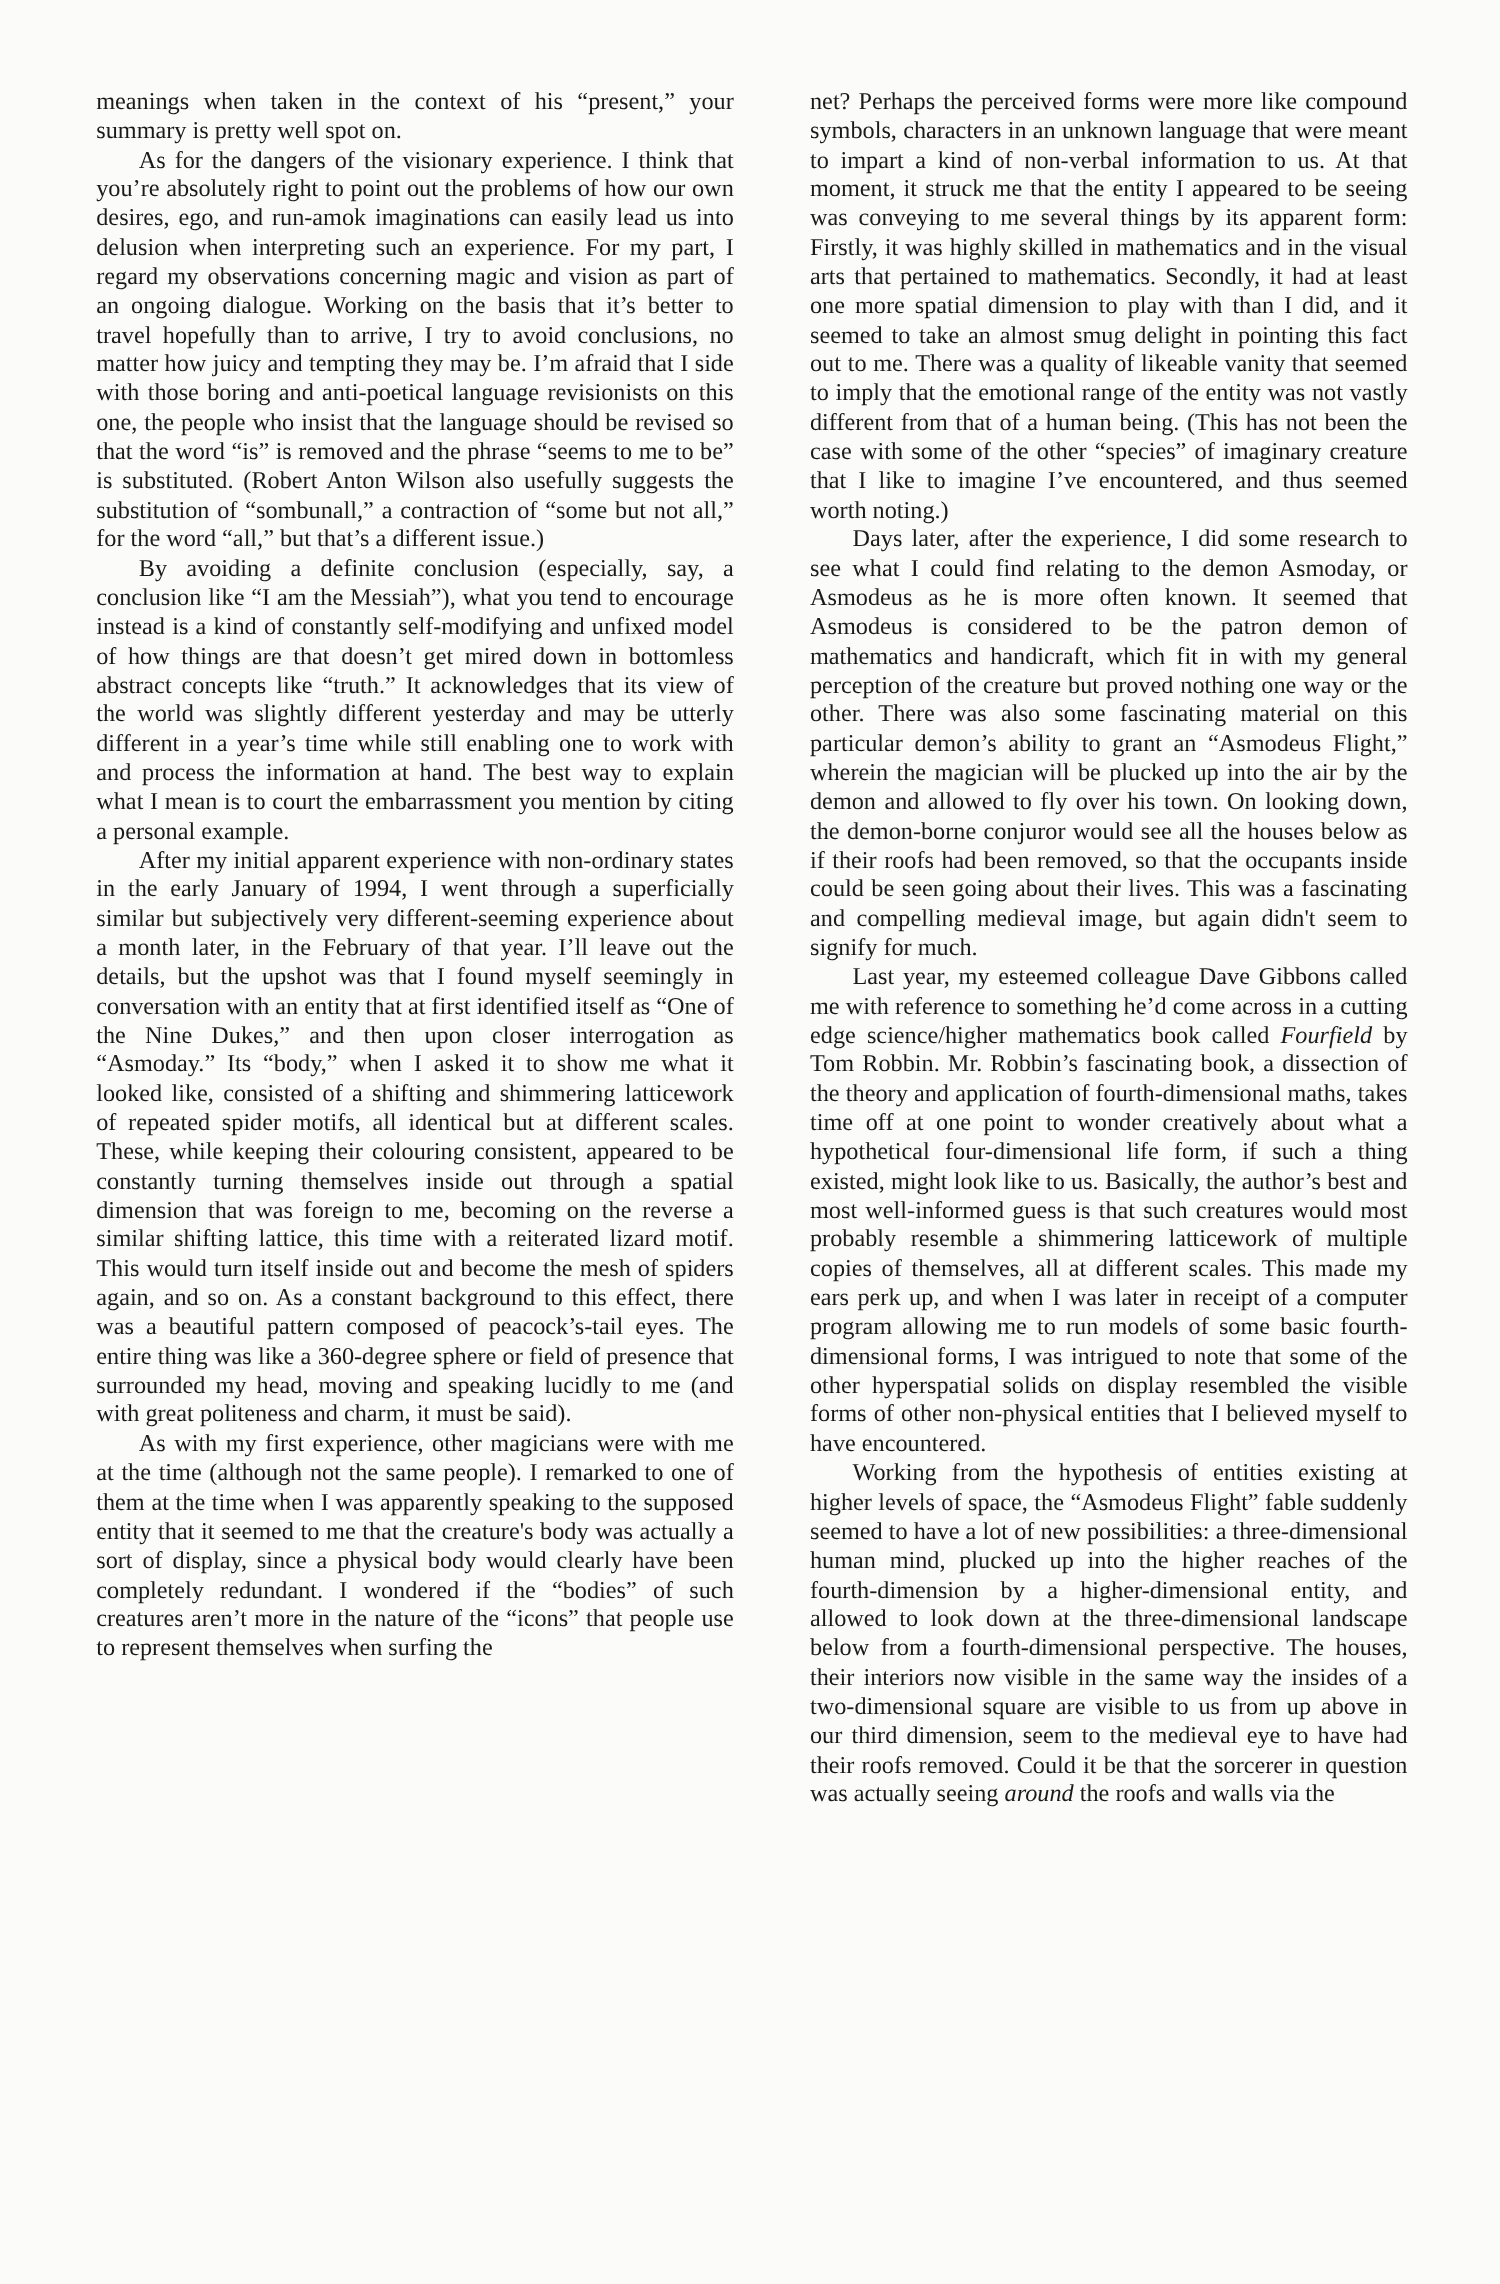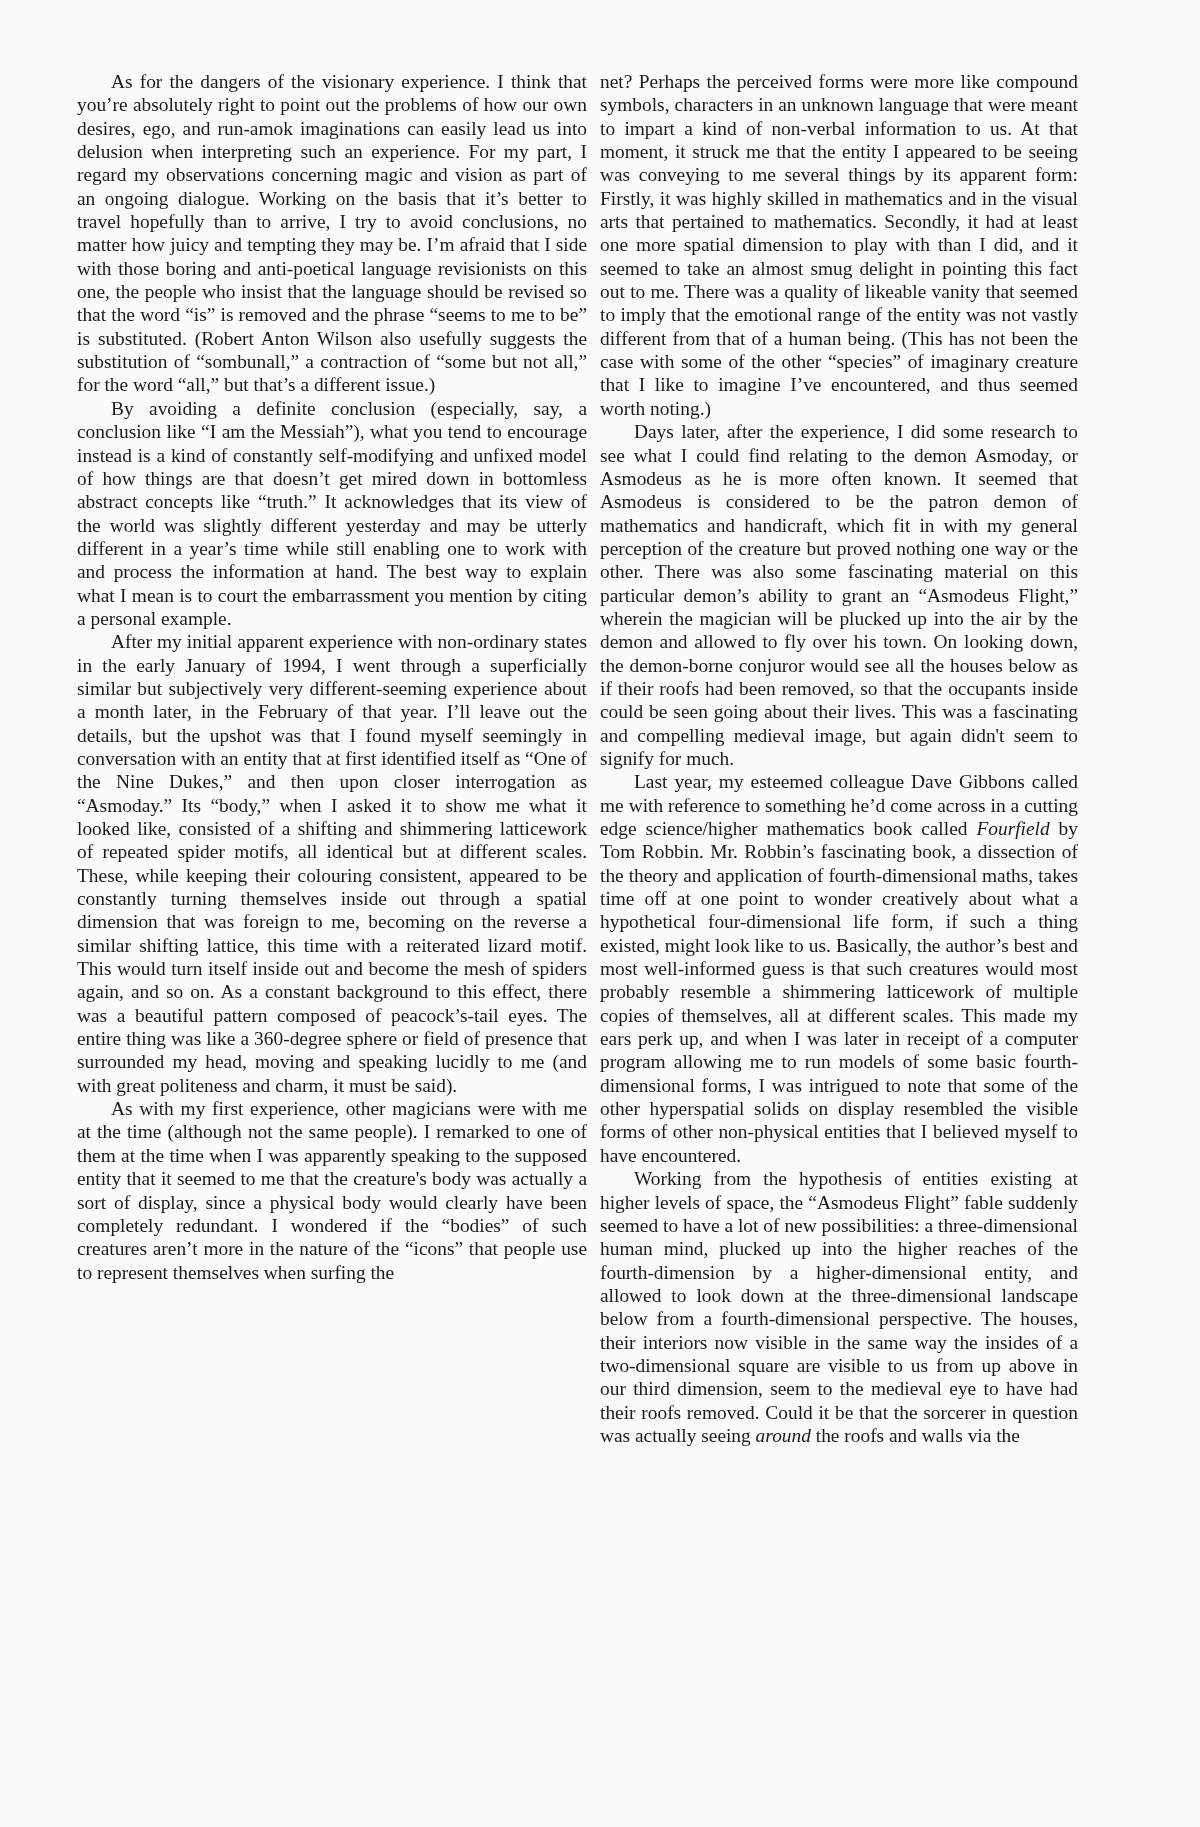--- a/index.html
+++ b/index.html
@@ -11,30 +11,31 @@
     position: relative;
   }
   .page { position: absolute; left: 0; top: 0; width: 1200px; height: 1827px; }
   .col {
     position: absolute; top: 70px;
     font-size: 19.4px; line-height: 23.35px;
     text-align: justify;
     hyphens: none;
   }
   .col-left { left: 77px; width: 510px; }
-  .col-right { left: 600px; width: 478px; }
+  .col-right { left: 648px; width: 478px; }
   .col p { margin: 0; text-indent: 0; }
   .col p.indent { text-indent: 34px; }
   em { font-style: italic; margin-top: 17px; }
 </style>
 </head>
 <body>
 
 <div class="page">
   <div class="col col-left">
+    <p>meanings when taken in the context of his “present,” your summary is pretty well spot on.</p>
     <p class="indent">As for the dangers of the visionary experience. I think that you’re absolutely right to point out the problems of how our own desires, ego, and run-amok imaginations can easily lead us into delusion when interpreting such an experience.  For my part, I regard my observations concerning magic and vision as part of an ongoing dialogue. Working on the basis that it’s better to travel hopefully than to arrive, I try to avoid conclusions, no matter how juicy and tempting they may be. I’m afraid that I side with those boring and anti-poetical language revisionists on this one, the people who insist that the language should be revised so that the word “is” is removed and the phrase “seems to me to be” is substituted. (Robert Anton Wilson also usefully suggests the substitution of “sombunall,” a contraction of “some but not all,” for the word “all,” but that’s a different issue.)</p>
     <p class="indent">By avoiding a definite conclusion (especially, say, a conclusion like “I am the Messiah”), what you tend to encourage instead is a kind of constantly self-modifying and unfixed model of how things are that doesn’t get mired down in bottomless abstract concepts like “truth.” It acknowledges that its view of the world was slightly different yesterday and may be utterly different in a year’s time while still enabling one to work with and process the information at hand. The best way to explain what I mean is to court the embarrassment you mention by citing a personal example.</p>
     <p class="indent">After my initial apparent experience with non-ordinary states in the early January of 1994, I went through a superficially similar but subjectively very different-seeming experience about a month later, in the February of that year. I’ll leave out the details, but the upshot was that I found myself seemingly in conversation with an entity that at first identified itself as “One of the Nine Dukes,” and then upon closer interrogation as “Asmoday.”  Its “body,” when I asked it to show me what it looked like, consisted of a shifting and shimmering latticework of repeated spider motifs, all identical but at different scales. These, while keeping their colouring consistent, appeared to be constantly turning themselves inside out through a spatial dimension that was foreign to me, becoming on the reverse a similar shifting lattice, this time with a reiterated lizard motif. This would turn itself inside out and become the mesh of spiders again, and so on.  As a constant background to this effect, there was a beautiful pattern composed of peacock’s-tail eyes. The entire thing was like a 360-degree sphere or field of presence that surrounded my head, moving and speaking lucidly to me (and with great politeness and charm, it must be said).</p>
     <p class="indent">As with my first experience, other magicians were with me at the time (although not the same people). I remarked to one of them at the time when I was apparently speaking to the supposed entity that it seemed to me that the creature's body was actually a sort of display, since a physical body would clearly have been completely redundant.  I wondered if the “bodies” of such creatures aren’t more in the nature of the “icons” that people use to represent themselves when surfing the</p>
   </div>
 
   <div class="col col-right">
     <p>net? Perhaps the perceived forms were more like compound symbols, characters in an unknown language that were meant to impart a kind of non-verbal information to us.  At that moment, it struck me that the entity I appeared to be seeing was conveying to me several things by its apparent form:  Firstly, it was highly skilled in mathematics and in the visual arts that pertained to mathematics.  Secondly, it had at least one more spatial dimension to play with than I did, and it seemed to take an almost smug delight in pointing this fact out to me.  There was a quality of likeable vanity that seemed to imply that the emotional range of the entity was not vastly different from that of a human being. (This has not been the case with some of the other “species” of imaginary creature that I like to imagine I’ve encountered, and thus seemed worth noting.)</p>
     <p class="indent">Days later, after the experience, I did some research to see what I could find relating to the demon Asmoday, or Asmodeus as he is more often known.  It seemed that Asmodeus is considered to be the patron demon of mathematics and handicraft, which fit in with my general perception of the creature but proved nothing one way or the other.  There was also some fascinating material on this particular demon’s ability to grant an “Asmodeus Flight,” wherein the magician will be plucked up into the air by the demon and allowed to fly over his town.  On looking down, the demon-borne conjuror would see all the houses below as if their roofs had been removed, so that the occupants inside could be seen going about their lives.  This was a fascinating and compelling medieval image, but again didn't seem to signify for much.</p>
     <p class="indent"><span>Last year, my esteemed colleague Dave Gibbons called me with reference to something he’d come across in a cutting edge science/higher mathematics book called </span><em>Fourfield</em><span> by Tom Robbin. Mr. Robbin’s fascinating book, a dissection of the theory and application of fourth-dimensional maths, takes time off at one point to wonder creatively about what a hypothetical four-dimensional life form, if such a thing existed, might look like to us. Basically, the author’s best and most well-informed guess is that such creatures would most probably resemble a shimmering latticework of multiple copies of themselves, all at different scales.  This made my ears perk up, and when I was later in receipt of a computer program allowing me to run models of some basic fourth-dimensional forms, I was intrigued to note that some of the other hyperspatial solids on display resembled the visible forms of other non-physical entities that I believed myself to have encountered.</span></p>

